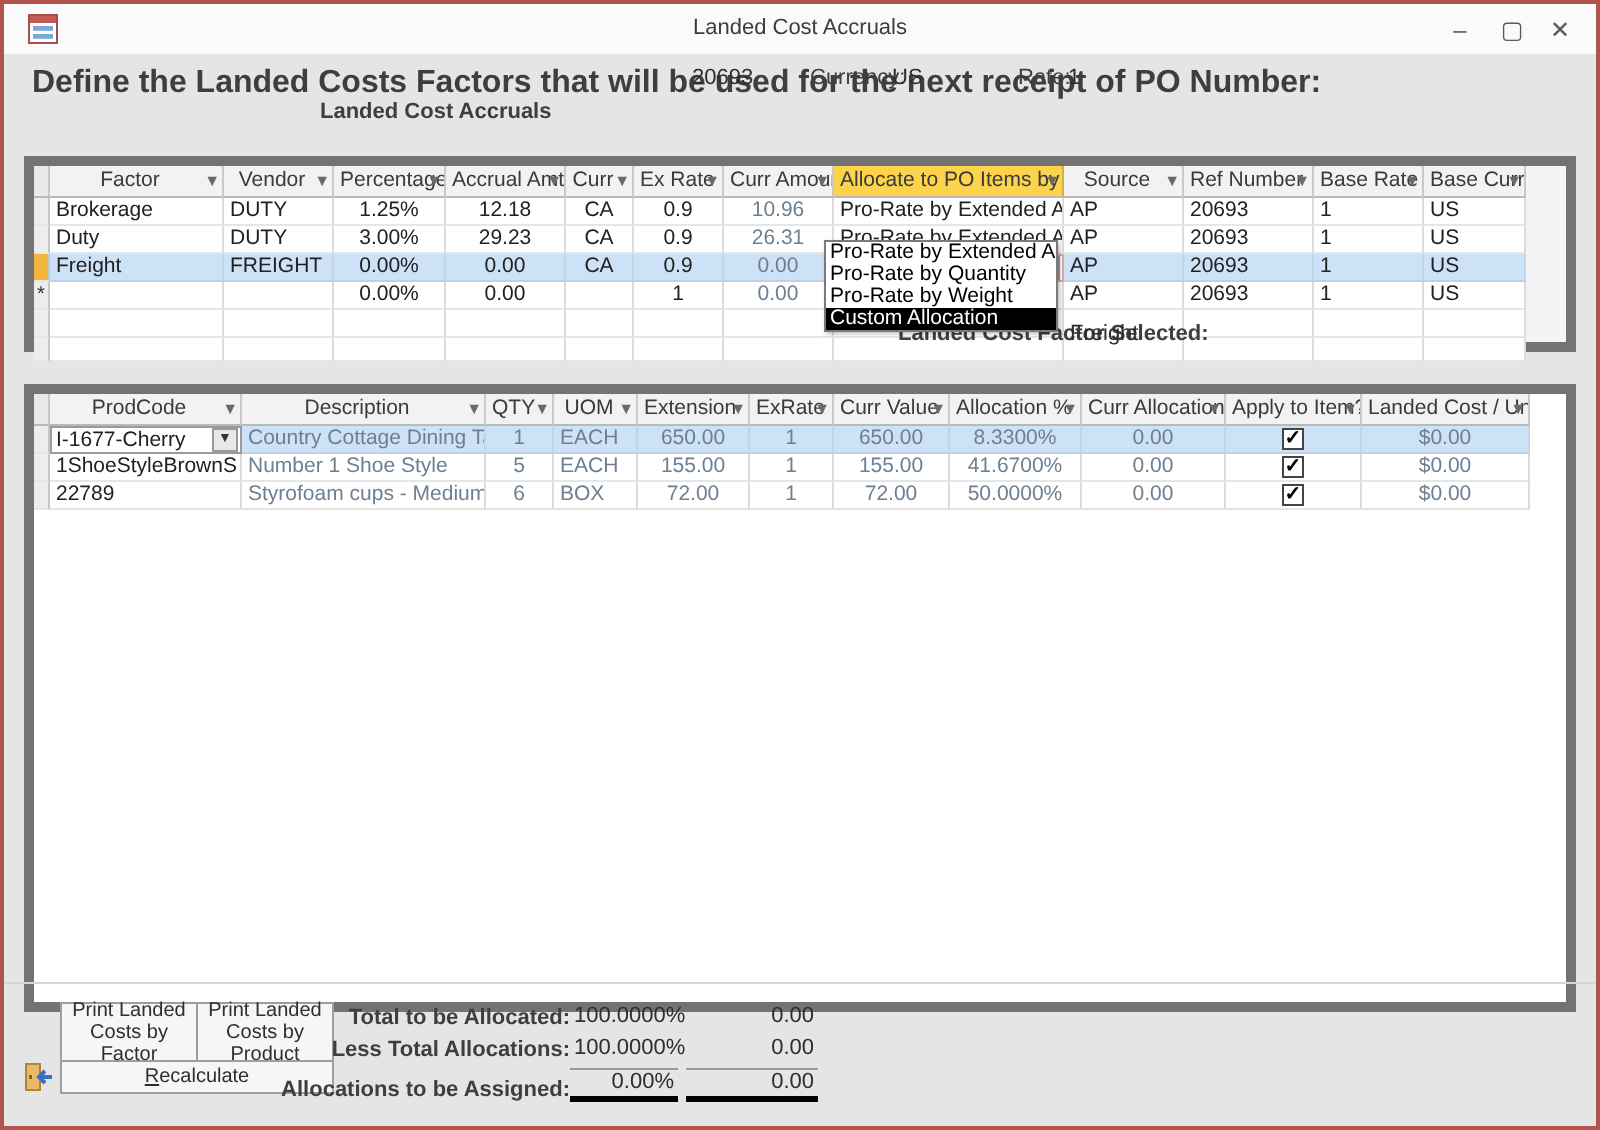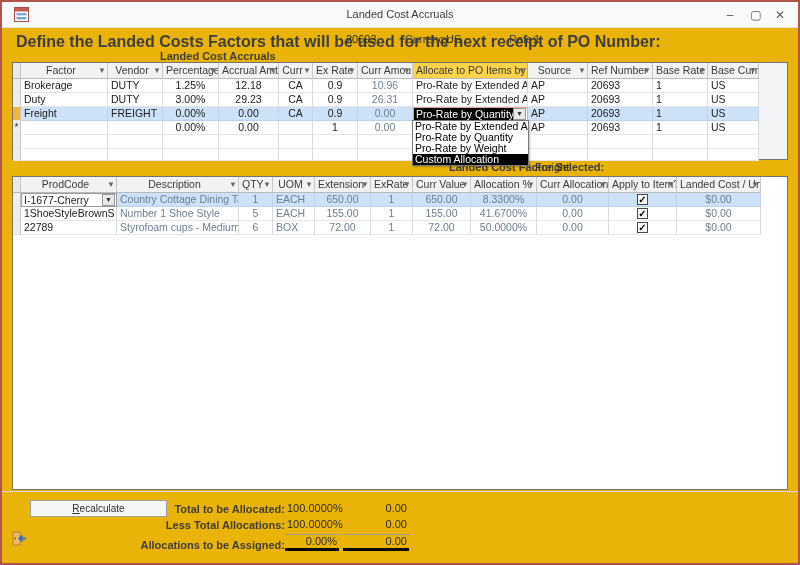--- a/index.html
+++ b/index.html
@@ -1,35 +1,35 @@
 <!DOCTYPE html>
 <html><head>
 <meta charset="utf-8">
 <style>
   * { margin:0; padding:0; box-sizing:border-box; }
   html,body { width:800px; height:565px; font-family:"Liberation Sans", sans-serif; }
-  .window { position:relative; width:800px; height:565px; background:#eab308; border:2px solid #b0544c; overflow:hidden; }
+  .window { position:relative; width:800px; height:565px; background:#e5e5e5; border:2px solid #b0544c; overflow:hidden; }
 
   
   .titlebar { position:absolute; left:0; top:0; right:0; height:26px; background:#fafafa; border-bottom:1px solid #e3e3e3; }
   .app-icon { position:absolute; left:12px; top:5px; width:15px; height:15px; }
   .title { position:absolute; left:0; right:0; top:6px; text-align:center; font-size:11px; color:#3c3c3c; }
   .win-ctl { position:absolute; top:4px; width:20px; height:18px; text-align:center; font-size:12px; color:#5a5a5a; line-height:18px; cursor:default; }
   .ctl-min { right:58px; } .ctl-max { right:32px; } .ctl-close { right:8px; }
 
   
   .prompt { position:absolute; left:14px; top:31px; font-size:16px; font-weight:bold; color:#3e3e3e; }
   .hval { position:absolute; top:31px; font-size:11px; color:#2e2e2e; }
   .hlabel { position:absolute; top:31px; font-size:11px; font-weight:normal; color:#3e3e3e; }
   .po-val { left:344px; } .cur-label { left:403px; } .cur-val { left:444px; }
   .rate-label { left:507px; } .rate-val { left:532px; }
   .subtitle { position:absolute; left:158px; top:48px; font-size:11px; font-weight:bold; color:#3e3e3e; }
 
   
-  .sheet { position:absolute; background:#f3f4f6; border:1px solid #737373; }
+  .sheet { position:absolute; background:#f3f4f6; border:5px solid #737373;margin-top:16px; }
   .sheet-top { left:10px; top:60px; width:776px; height:98px; }
   .sheet-bottom { left:10px; top:174px; width:776px; height:314px; background:#ffffff; }
   .grow { display:flex; }
   .gc { height:14px; line-height:13px; padding:0 3px; overflow:hidden; white-space:nowrap;
         border-right:1px solid #dcdcdc; border-bottom:1px solid #e6e6e6; background:#fff;
         font-size:10.5px; color:#212121; flex:0 0 auto; }
   .gh { height:16px; line-height:15px; background:#f2f2f2; border-right:1px solid #c9c9c9;
         border-bottom:1px solid #b9b9b9; color:#3a3a3a; position:relative; text-align:center;
         font-size:10.5px; padding:0 9px 0 3px; overflow:hidden; white-space:nowrap; flex:0 0 auto; }
   .gh .arrow { position:absolute; right:1px; top:0; font-size:8px; color:#6a6a6a; line-height:15px; }
@@ -309,20 +309,24 @@
       <div class="gc b10 cb">
           <span class="cbox">✓</span>
         </div>
       <div class="gc b11 ar mut">$0.00</div>
     </div>
   </div>
 
   <div class="footer-line"></div>
 
   <div class="btngrp">
+    <div class="btnrow">
+      <div class="btn btn1">Print Landed Costs by Factor</div>
+      <div class="btn btn2">Print Landed Costs by Product</div>
+    </div>
     <div class="btn btnr">
         <span>Recalculate</span>
       </div>
   </div>
 
   <svg class="exit-icon" viewBox="0 0 16 15">
     <rect x="1" y="1" width="7" height="13" fill="#e8b96a" stroke="#b58430" stroke-width="1"></rect>
     <rect x="2.5" y="6.5" width="1.5" height="2" fill="#8a5d1e"></rect>
     <path d="M14 7.5 L8 7.5 M10.5 4.5 L7.5 7.5 L10.5 10.5" stroke="#3a6fc4" stroke-width="2" fill="none"></path>
   </svg>

